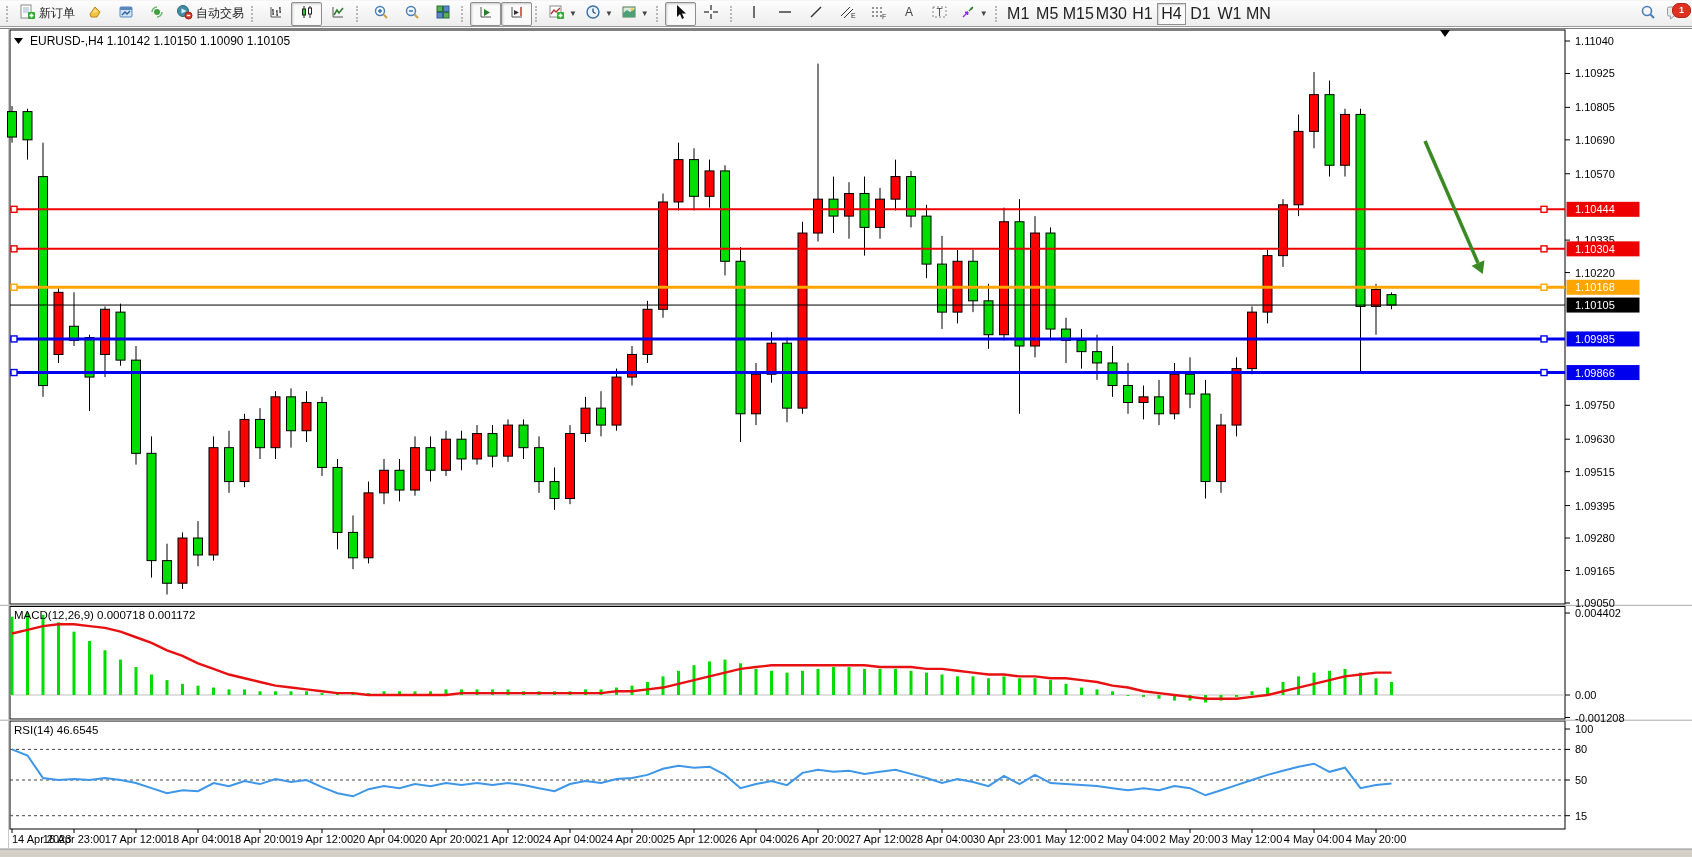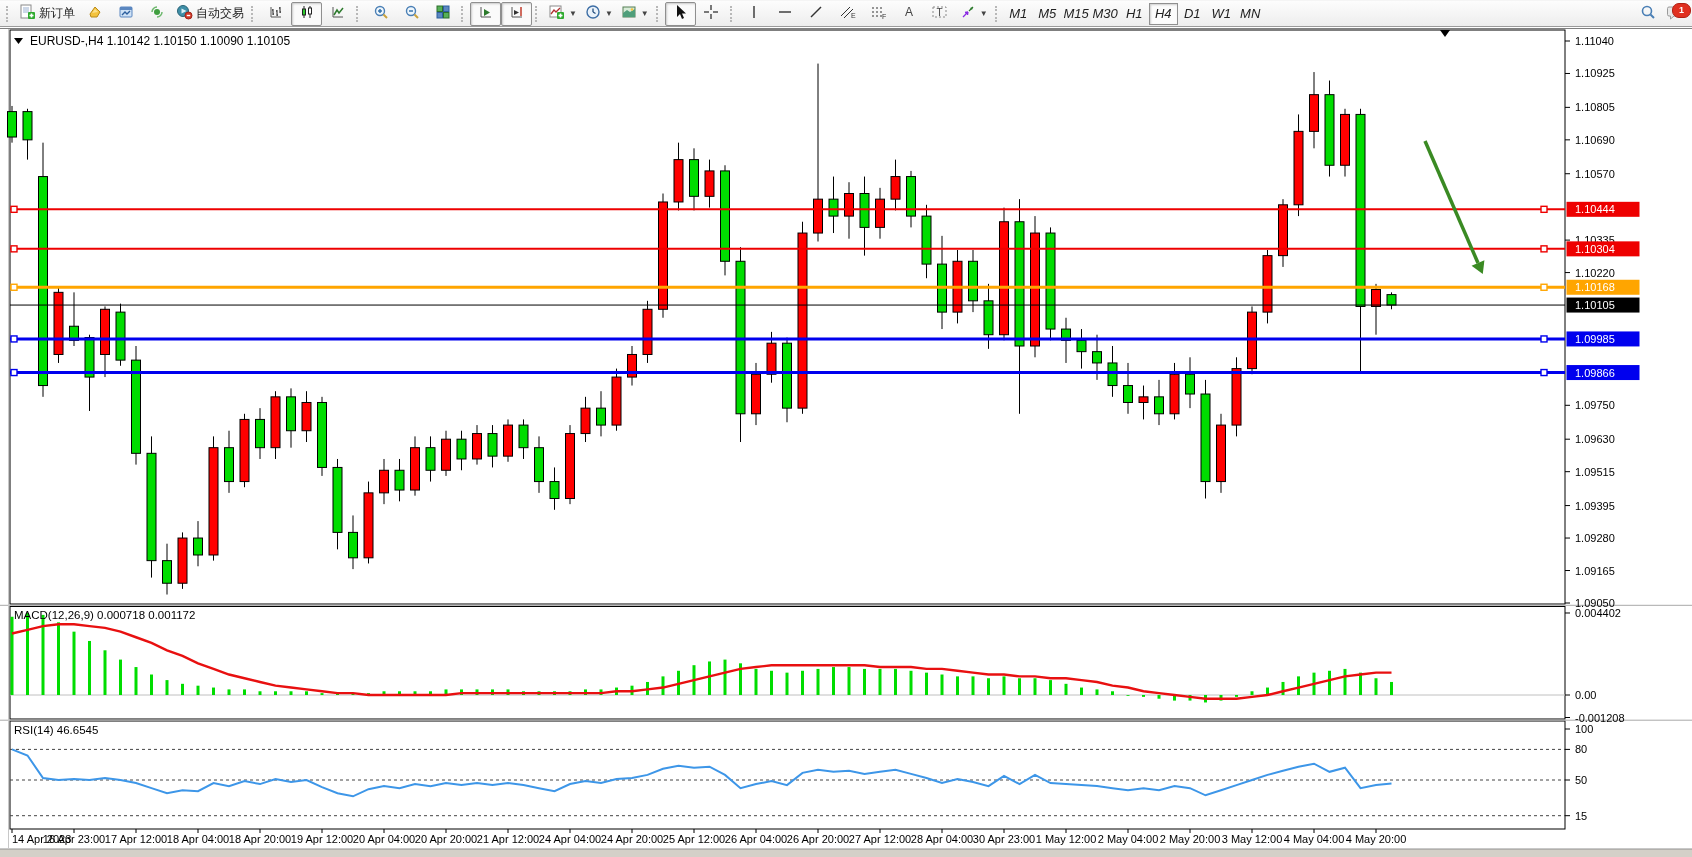--- a/index.html
+++ b/index.html
@@ -6,22 +6,22 @@
   .app{position:relative;width:1692px;height:857px;background:#ffffff;overflow:hidden;border-top:1px solid #f5f5f5;}
   
   .toolbar{position:absolute;top:0;left:0;width:1692px;height:26px;background:linear-gradient(#fdfdfd,#ededed);
            border-bottom:1px solid #9a9a9a;display:flex;align-items:center;padding:0 3px;box-sizing:border-box;}
   .grip{width:3px;height:16px;border-left:2px dotted #b8b8b8;margin:0 4px 0 3px;flex:none;}
   .tb-btn{height:22px;min-width:23px;display:flex;align-items:center;justify-content:center;gap:3px;
           border:1px solid transparent;background:transparent;font-size:12px;color:#222;padding:0 3px;
           font-family:"Liberation Sans",sans-serif;cursor:default;flex:none;border-radius:2px;}
   .tb-btn.active{background:#fafafa;border:1px solid #8f8f8f;box-shadow:inset 1px 1px 2px #c9c9c9;}
   .tb-btn .dd{font-size:8px;color:#444;margin-left:1px;}
-  .tf-btn{height:20px;min-width:27px;font-size:13px;color:#222;border:1px solid transparent;background:transparent;
-          font-family:"Liberation Sans",sans-serif;display:flex;align-items:center;justify-content:center;flex:none;font-style:italic;}
+  .tf-btn{height:20px;min-width:27px;font-size:16px;color:#222;border:1px solid transparent;background:transparent;
+          font-family:"Liberation Sans",sans-serif;display:flex;align-items:center;justify-content:center;flex:none;}
   .tf-btn.active{border:1px solid #909090;background:#fcfcfc;box-shadow:inset 1px 1px 2px #cfcfcf;}
   .spacer{flex:1;}
   .notif{position:relative;width:26px;height:22px;display:flex;align-items:center;justify-content:center;flex:none;}
   .badge{position:absolute;top:0;right:-2px;min-width:13px;height:13px;border-radius:7px;background:#e03020;color:#fff;
          font-size:9px;font-weight:bold;display:flex;align-items:center;justify-content:center;padding:0 2px;border:1px solid #b02014;}
   
   .chart-region{position:absolute;top:26px;left:0;width:1692px;height:831px;}
   svg text{font-family:"Liberation Sans",sans-serif;}
 </style>
 </head>

